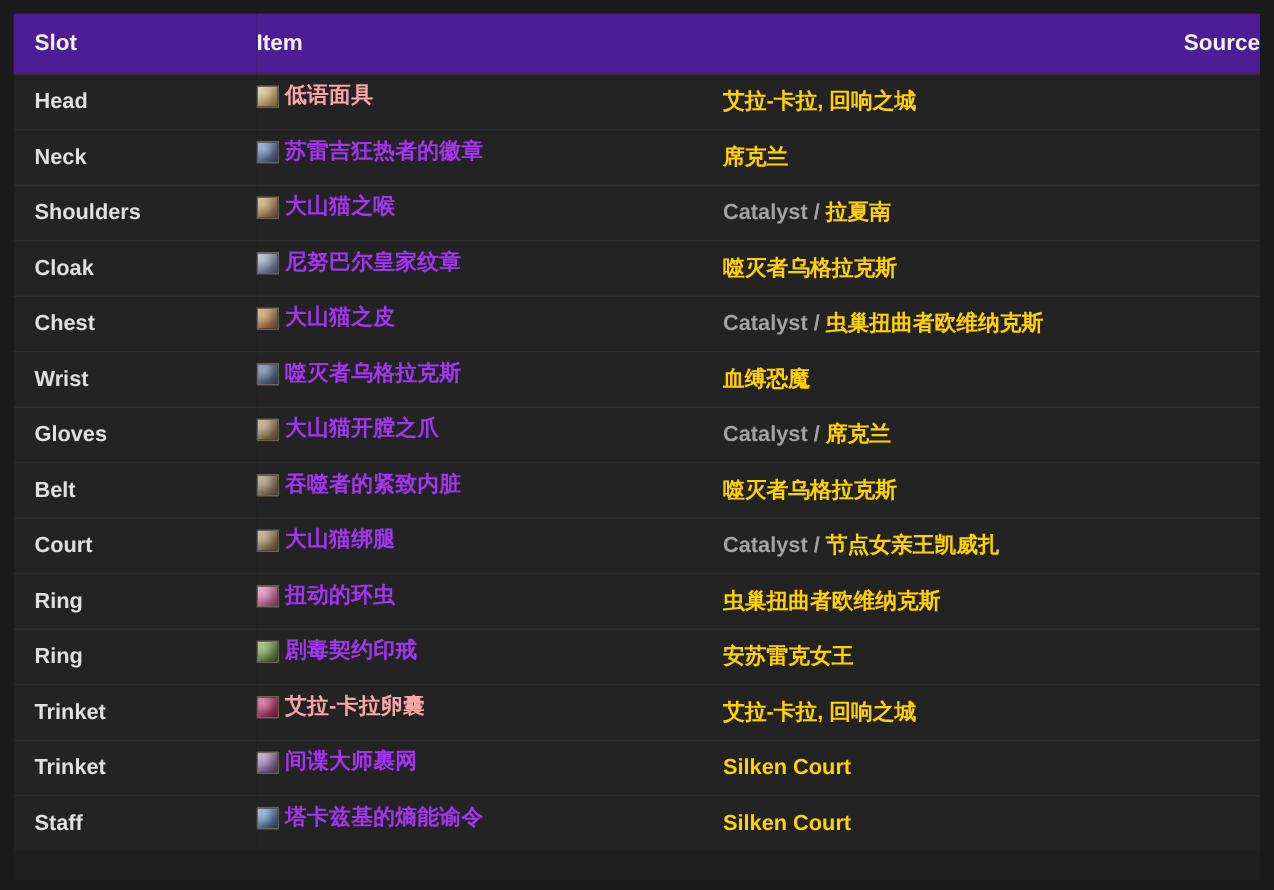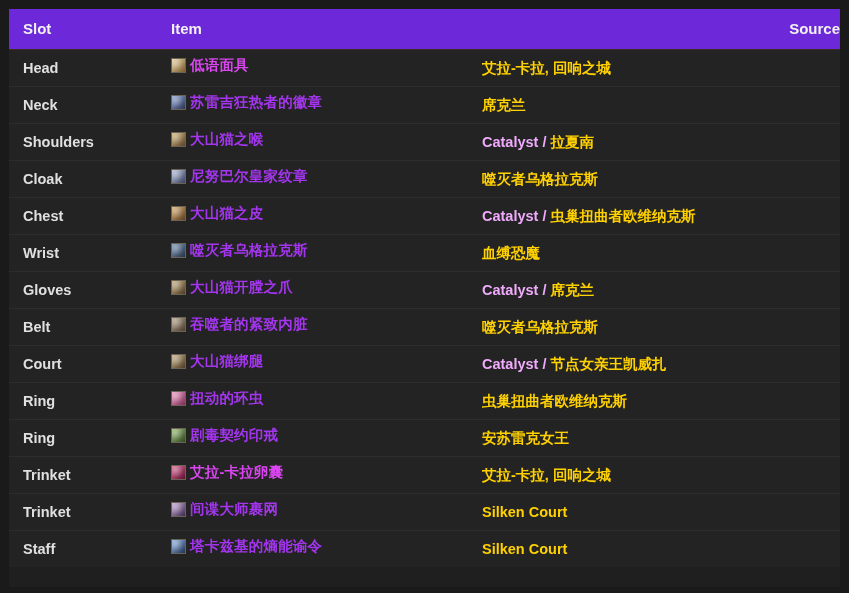--- a/index.html
+++ b/index.html
@@ -27,21 +27,21 @@
     width: 100%;
     border-collapse: collapse;
     table-layout: fixed;
   }
 
   table.gear-table col.col-slot  { width: 162px; }
   table.gear-table col.col-item  { width: 311px; }
   table.gear-table col.col-src   { width: 358px; }
 
   thead tr.header-row {
-    background: #6d28d9;
+    background: #4c1d95;
   }
 
   thead th {
     text-align: left;
     font-size: 15px;
     font-weight: bold;
     color: #f2f2f2;
     padding: 11px 0 12px 0;
     border-bottom: 1px solid #3a2e23;
   }
@@ -101,25 +101,25 @@
     background:
       radial-gradient(circle at 30% 30%, rgba(255,255,255,.35), transparent 60%),
       var(--ic, linear-gradient(135deg,#8a7450,#46351f));
   }
 
   .item-name {
     font-size: 14.5px;
     letter-spacing: .2px;
   }
 
-  .q-rare  { color: #d946ef; }
+  .q-rare  { color: #fca5a5; }
   .q-epic  { color: #a335ee; }
 
   .src-text { color: #ffd100; }
-  .src-prefix { color: #f0abfc; }
+  .src-prefix { color: #a3a3a3; }
 
 </style>
 </head>
 <body>
 
 <div id="gear-table-wrap">
   <table class="gear-table">
     <colgroup>
       <col class="col-slot">
       <col class="col-item">

